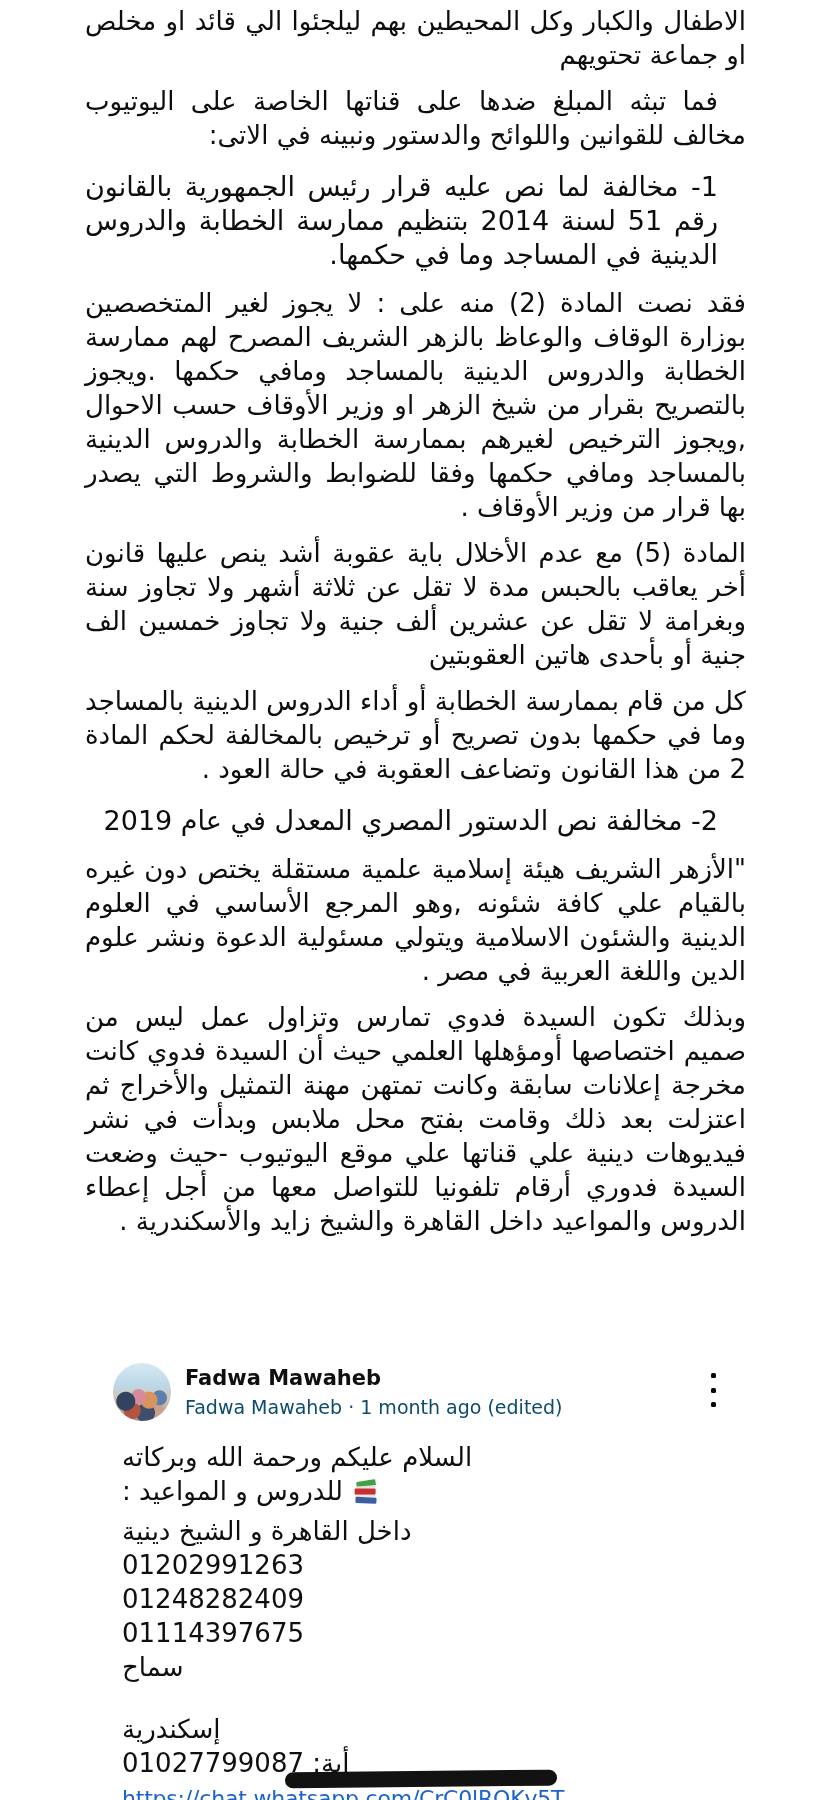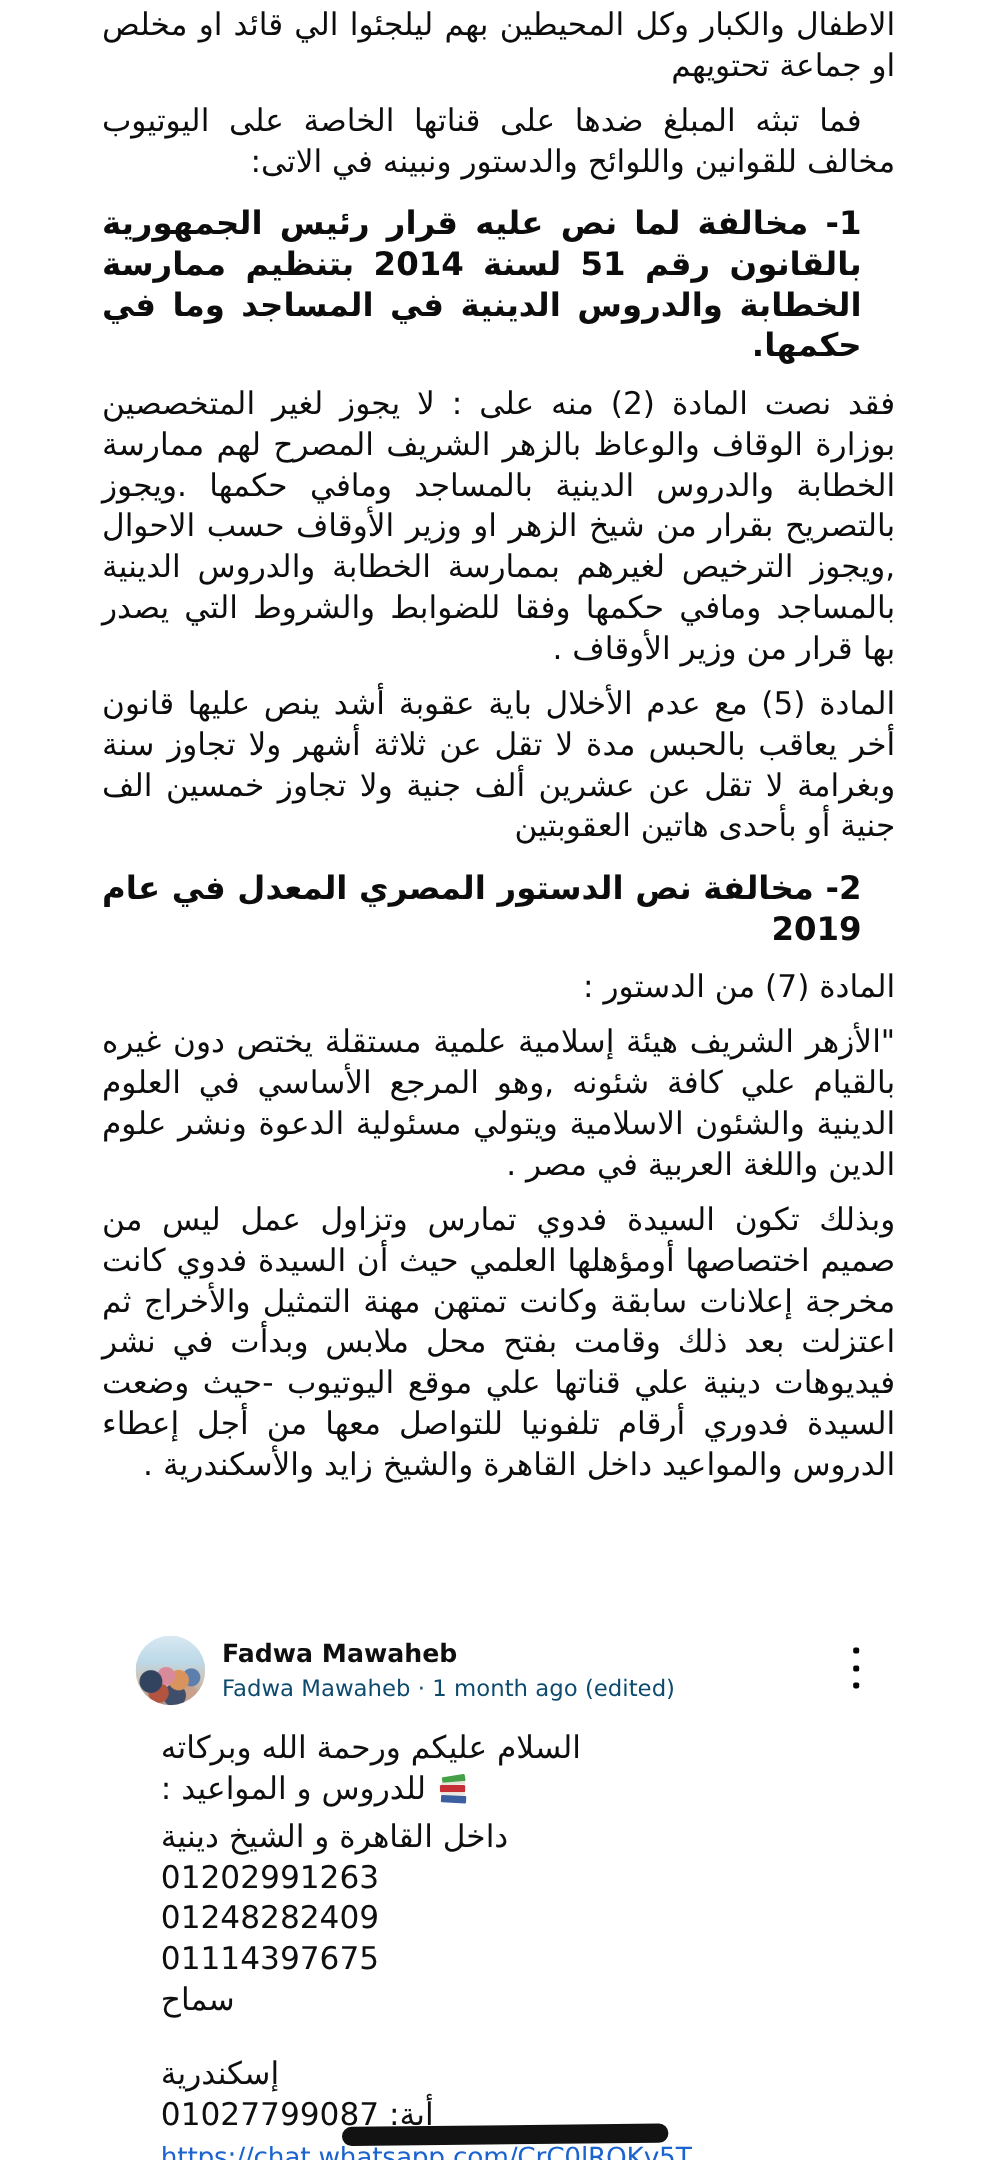--- a/index.html
+++ b/index.html
@@ -13,21 +13,21 @@
     direction:rtl;
     text-align:justify;
     padding:4px 86px 0 85px;
     color:#0d0d0d;
     font-size:26px;
     line-height:34px;
   }
   .doc .para{margin:0 0 12px 0;}
   .doc .para.indent{text-indent:28px;}
   .doc .heading{
-    font-weight:bold;
+    font-weight:normal;
     font-size:27px;
     margin:18px 28px 14px 0;
   }
   
   .avatar{
     position:absolute;left:113px;top:1363px;width:58px;height:58px;border-radius:50%;
     overflow:hidden;cursor:pointer;
     background:
       radial-gradient(circle at 22% 66%, #31435e 0 9px, rgba(0,0,0,0) 10px),
       radial-gradient(circle at 44% 58%, #d98a9a 0 7px, rgba(0,0,0,0) 8px),
@@ -50,21 +50,21 @@
     position:absolute;left:702px;top:1371px;width:18px;height:34px;
     display:flex;flex-direction:column;align-items:center;justify-content:space-between;
     cursor:pointer;padding:2px;
   }
   .kebab i{width:5px;height:5px;background:#050505;border-radius:1.5px;display:block;}
   .cbody{
     position:absolute;left:122px;top:1440px;width:560px;
     direction:rtl;text-align:left;
     font-size:26px;line-height:34px;color:#0f0f0f;
   }
-  .c-line{min-height:34px;margin-left:12px;}
+  .c-line{min-height:34px;}
   .c-line.blank{min-height:28px;}
   .books-icon{display:inline-block;vertical-align:-6px;margin-left:9px;}
   .wa-link{
     display:inline-block;direction:ltr;unicode-bidi:isolate;
     color:#1b63cf;text-decoration:none;
     font-size:22px;letter-spacing:-0.2px;line-height:30px;
     cursor:pointer;
   }
   .redaction{
     position:absolute;left:285px;top:1771px;width:272px;height:16px;
@@ -73,22 +73,22 @@
 </style>
 </head>
 <body>
 
 <div class="doc">
   <div class="para">الاطفال والكبار وكل المحيطين بهم ليلجئوا الي قائد او مخلص او جماعة تحتويهم</div>
   <div class="para indent">فما تبثه المبلغ ضدها على قناتها الخاصة على اليوتيوب مخالف للقوانين واللوائح والدستور ونبينه في الاتى:</div>
   <div class="heading">1- مخالفة لما نص عليه قرار رئيس الجمهورية بالقانون رقم 51 لسنة 2014 بتنظيم ممارسة الخطابة والدروس الدينية في المساجد وما في حكمها.</div>
   <div class="para">فقد نصت المادة (2) منه على : لا يجوز لغير المتخصصين بوزارة الوقاف والوعاظ بالزهر الشريف المصرح لهم ممارسة الخطابة والدروس الدينية بالمساجد ومافي حكمها .ويجوز بالتصريح بقرار من شيخ الزهر او وزير الأوقاف حسب الاحوال ,ويجوز الترخيص لغيرهم بممارسة الخطابة والدروس الدينية بالمساجد ومافي حكمها وفقا للضوابط والشروط التي يصدر بها قرار من وزير الأوقاف .</div>
   <div class="para">المادة (5) مع عدم الأخلال باية عقوبة أشد ينص عليها قانون أخر يعاقب بالحبس مدة لا تقل عن ثلاثة أشهر ولا تجاوز سنة وبغرامة لا تقل عن عشرين ألف جنية ولا تجاوز خمسين الف جنية أو بأحدى هاتين العقوبتين</div>
+  <div class="para">كل من قام بممارسة الخطابة أو أداء الدروس الدينية بالمساجد وما في حكمها بدون تصريح أو ترخيص بالمخالفة لحكم المادة 2 من هذا القانون وتضاعف العقوبة في حالة العود .</div>
   <div class="heading">2- مخالفة نص الدستور المصري المعدل في عام 2019</div>
-  <div class="para">المادة (7) من الدستور :</div>
   <div class="para">"الأزهر الشريف هيئة إسلامية علمية مستقلة يختص دون غيره بالقيام علي كافة شئونه ,وهو المرجع الأساسي في العلوم الدينية والشئون الاسلامية ويتولي مسئولية الدعوة ونشر علوم الدين واللغة العربية في مصر .</div>
   <div class="para">وبذلك تكون السيدة فدوي تمارس وتزاول عمل ليس من صميم اختصاصها أومؤهلها العلمي حيث أن السيدة فدوي كانت مخرجة إعلانات سابقة وكانت تمتهن مهنة التمثيل والأخراج ثم اعتزلت بعد ذلك وقامت بفتح محل ملابس وبدأت في نشر فيديوهات دينية علي قناتها علي موقع اليوتيوب -حيث وضعت السيدة فدوري أرقام تلفونيا للتواصل معها من أجل إعطاء الدروس والمواعيد داخل القاهرة والشيخ زايد والأسكندرية .</div>
 </div>
 
 <div class="avatar" title=""></div>
 
 <div class="author">Fadwa Mawaheb</div>
 <div class="meta">Fadwa Mawaheb · 1 month ago (edited)</div>
 
 <div class="kebab">

